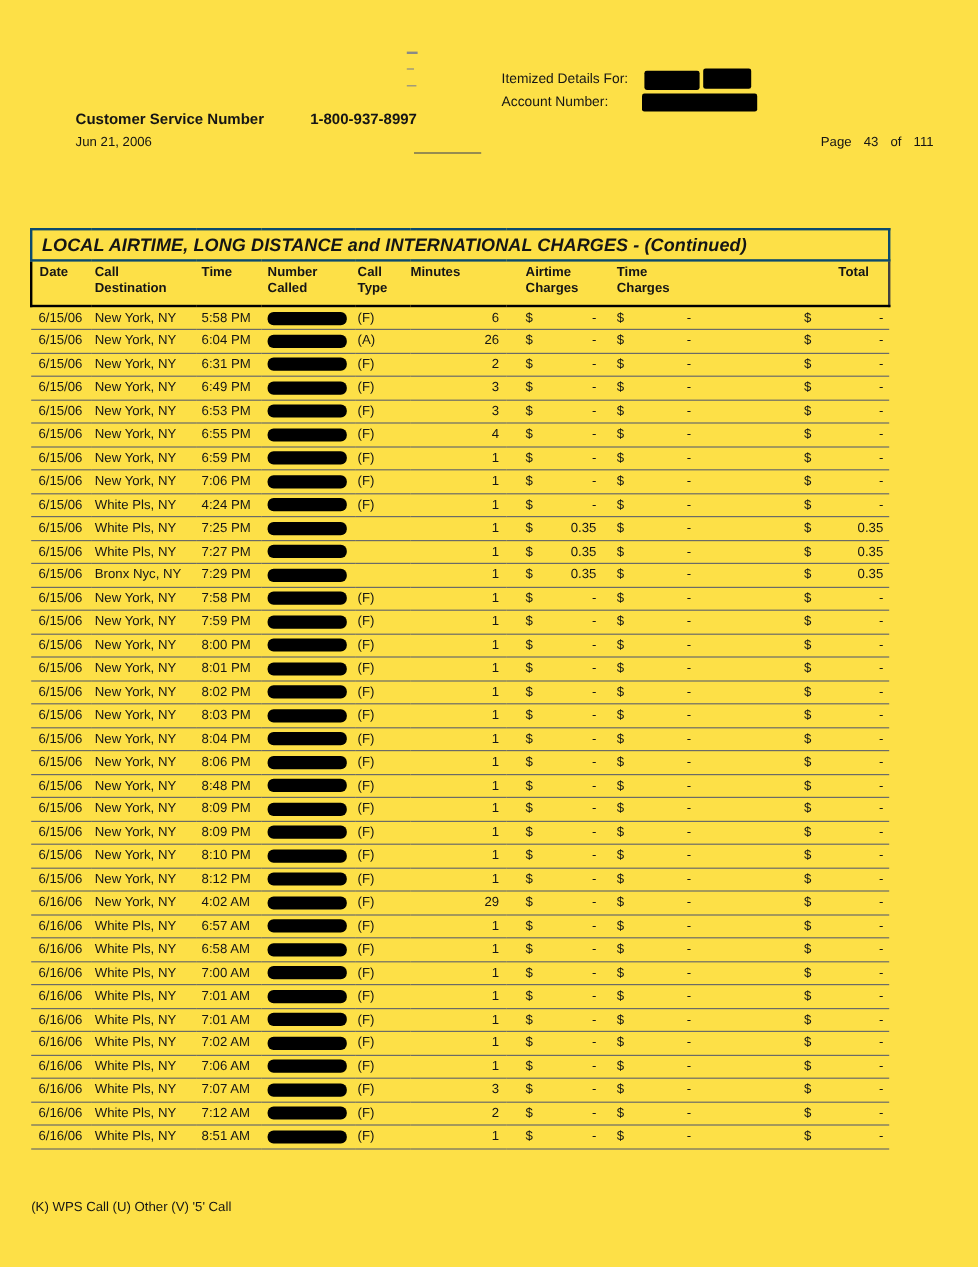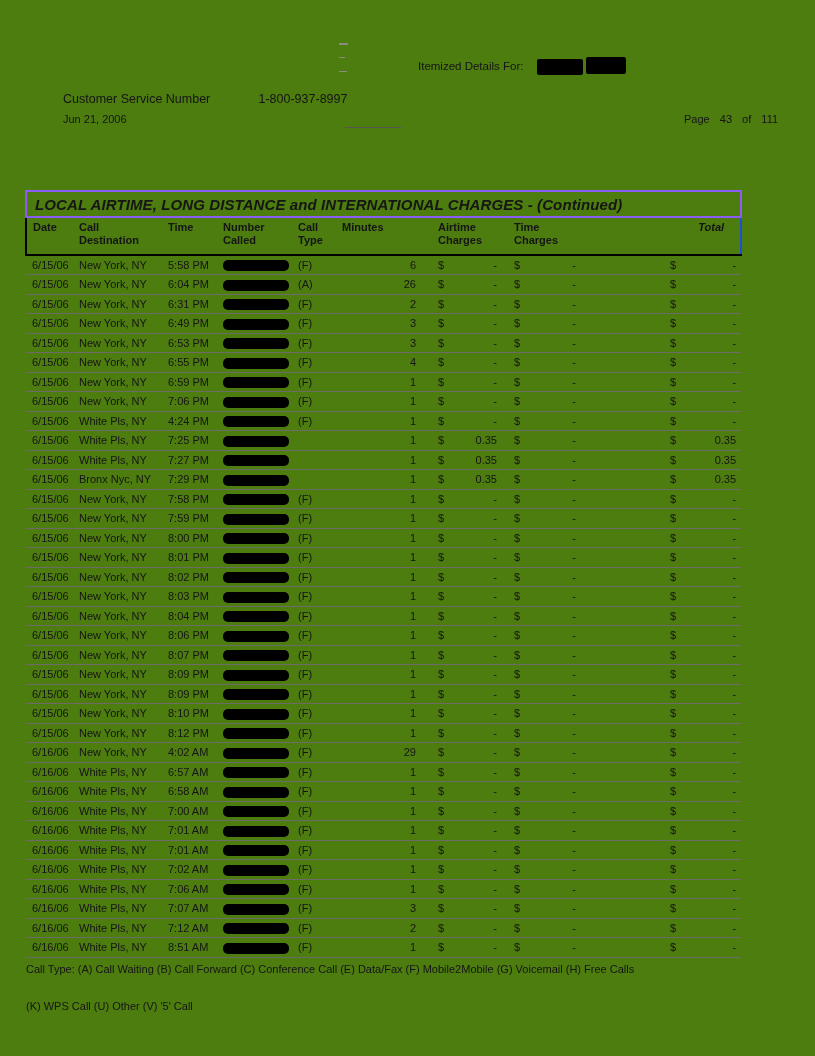--- a/index.html
+++ b/index.html
@@ -1,54 +1,54 @@
 <!DOCTYPE html>
 <html><head>
 <meta charset="utf-8">
 <style>
   * { margin:0; padding:0; box-sizing:border-box; }
   html,body { background:#e9e9e7; }
   body { font-family:"Liberation Sans", sans-serif; color:#151515; }
   .page {
     position:relative; width:815px; height:1056px; margin:0 auto;
-    background:#4d7c0f; overflow:hidden;
+    background:#fde047; overflow:hidden;
   }
   
   .itemized-block { position:absolute; left:418px; top:57px; font-size:11.5px; line-height:19px; }
   .redact-line { display:flex; align-items:center; white-space:nowrap; }
   .bar { display:inline-block; background:#000; border-radius:2px; }
   .bar.name1 { width:46px; height:16px; margin-left:14px; }
   .bar.name2 { width:40px; height:17px; margin-left:3px; margin-top:-2px; }
   .bar.acct  { width:96px; height:15px; margin-left:28px; }
-  .cs-block { position:absolute; left:63px; top:92px; font-size:12.5px; font-weight:normal; }
+  .cs-block { position:absolute; left:63px; top:92px; font-size:12.5px; font-weight:bold; }
   .cs-block .cs-label { display:inline-block; width:192px; }
   .date-line { position:absolute; left:63px; top:113px; font-size:11px; }
   .page-line { position:absolute; left:684px; top:113px; font-size:11px; white-space:nowrap; }
   .page-line span { margin-right:7px; }
   .page-line span:last-child { margin-right:0; }
   .artifact { position:absolute; background:#8a8a86; }
   .a1 { left:339px; top:43px;  width:9px;  height:2px; }
   .a2 { left:339px; top:57px;  width:6px;  height:1px; }
   .a3 { left:339px; top:71px;  width:8px;  height:1px; }
   .a4 { left:345px; top:127px; width:56px; height:1px; background:#555; }
   
   .table-wrap { position:absolute; left:25px; top:190px; width:715px; }
   table { border-collapse:collapse; table-layout:fixed; width:715px; }
   th, td { font-size:11px; vertical-align:middle; overflow:hidden; white-space:nowrap; }
   tr.title-row th {
-    border:2px solid #8b5cf6; text-align:left;
+    border:2px solid #0c4a6e; text-align:left;
     font-size:15px; font-weight:bold; font-style:italic;
     padding:4px 8px 3px 8px; letter-spacing:0.1px;
   }
   tr.cols-row th {
     border-bottom:2px solid #000; font-weight:bold; text-align:left;
     padding:3px 0 7px 0; line-height:13px; vertical-align:top;margin-top:32px;
   }
   tr.cols-row th:first-child { border-left:2px solid #000; }
-  tr.cols-row th:last-child  { border-right:2px solid #1d4ed8;font-style:italic; }
+  tr.cols-row th:last-child  { border-right:2px solid #404040; }
   td { height:19.5px; border-bottom:1px solid #6b6b67; }
   .c-date  { padding-left:6px; }
   .h-date  { padding-left:6px !important; }
   .c-dest  { padding-left:3px; }
   .h-dest  { padding-left:3px !important; }
   .c-time  { padding-left:4px; }
   .h-time  { padding-left:4px !important; }
   .c-num   { padding-left:5px; }
   .h-num   { padding-left:5px !important; }
   .c-type  { padding-left:2px; }
@@ -75,20 +75,24 @@
   <div class="artifact a1"></div>
   <div class="artifact a2"></div>
   <div class="artifact a3"></div>
   <div class="artifact a4"></div>
 
   <div class="itemized-block">
     <div class="redact-line">
       <span>Itemized Details For:</span>
       <span class="bar name1"></span>
       <span class="bar name2"></span>
+    </div>
+    <div class="redact-line">
+      <span>Account Number:</span>
+      <span class="bar acct"></span>
     </div>
   </div>
 
   <div class="cs-block">
     <span class="cs-label">Customer Service Number</span>
     <span>1-800-937-8997</span>
   </div>
 
   <div class="date-line">Jun 21, 2006</div>
 
@@ -672,21 +676,21 @@
             <td class="c-total">
               <div class="money">
                 <span>$</span>
                 <span>-</span>
               </div>
             </td>
           </tr>
           <tr>
             <td class="c-date">6/15/06</td>
             <td class="c-dest">New York, NY</td>
-            <td class="c-time">8:07 PM</td>
+            <td class="c-time">8:48 PM</td>
             <td class="c-num"><span class="redact"></span></td>
             <td class="c-type">(F)</td>
             <td class="c-min">1</td>
             <td class="c-air">
               <div class="money">
                 <span>$</span>
                 <span>-</span>
               </div>
             </td>
             <td class="c-toll">
@@ -1089,16 +1093,15 @@
               <div class="money">
                 <span>$</span>
                 <span>-</span>
               </div>
             </td>
           </tr>
         </tbody>
     </table>
   </div>
 
-  <div class="legend1">Call Type: (A) Call Waiting (B) Call Forward (C) Conference Call (E) Data/Fax (F) Mobile2Mobile (G) Voicemail (H) Free Calls</div>
   <div class="legend2">(K) WPS Call (U) Other (V) '5' Call</div>
 
 </div>
 
 </body></html>

